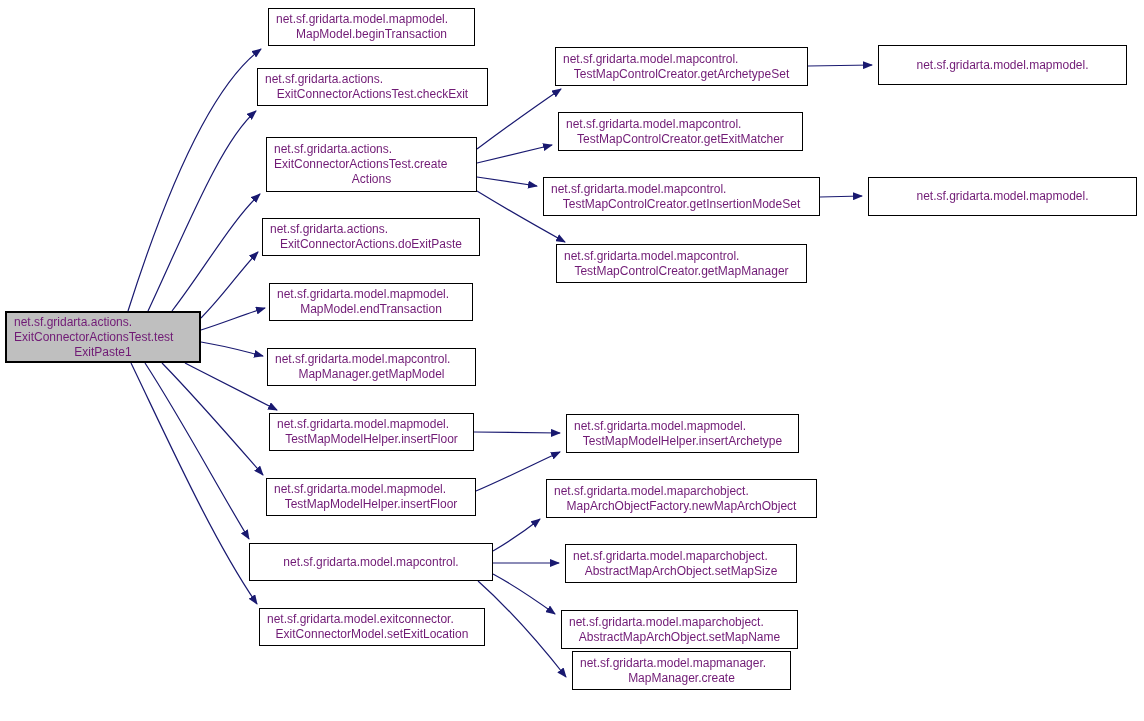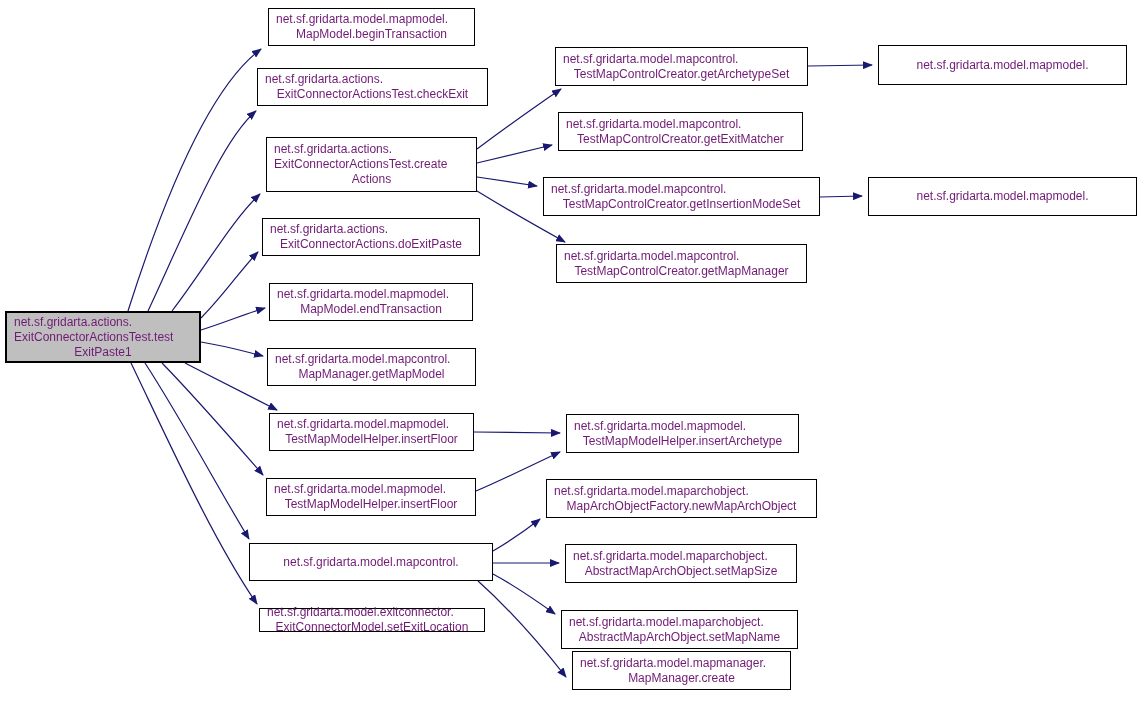--- a/index.html
+++ b/index.html
@@ -114,21 +114,21 @@
 
   <div class="node" style="left:266px;top:478px;width:210px;height:38px;">
       <div class="ln">net.sf.gridarta.model.mapmodel.</div>
       <div class="ln">TestMapModelHelper.insertFloor</div>
     </div>
 
   <div class="node" style="left:249px;top:543px;width:244px;height:38px;">
       <div class="ln">net.sf.gridarta.model.mapcontrol.</div>
     </div>
 
-  <div class="node" style="left:259px;top:608px;width:226px;height:24px;">
+  <div class="node" style="left:259px;top:608px;width:226px;height:38px;">
       <div class="ln">net.sf.gridarta.model.exitconnector.</div>
       <div class="ln">ExitConnectorModel.setExitLocation</div>
     </div>
 
   <div class="node" style="left:555px;top:47px;width:253px;height:39px;">
       <div class="ln">net.sf.gridarta.model.mapcontrol.</div>
       <div class="ln">TestMapControlCreator.getArchetypeSet</div>
     </div>
 
   <div class="node" style="left:558px;top:112px;width:245px;height:39px;">

